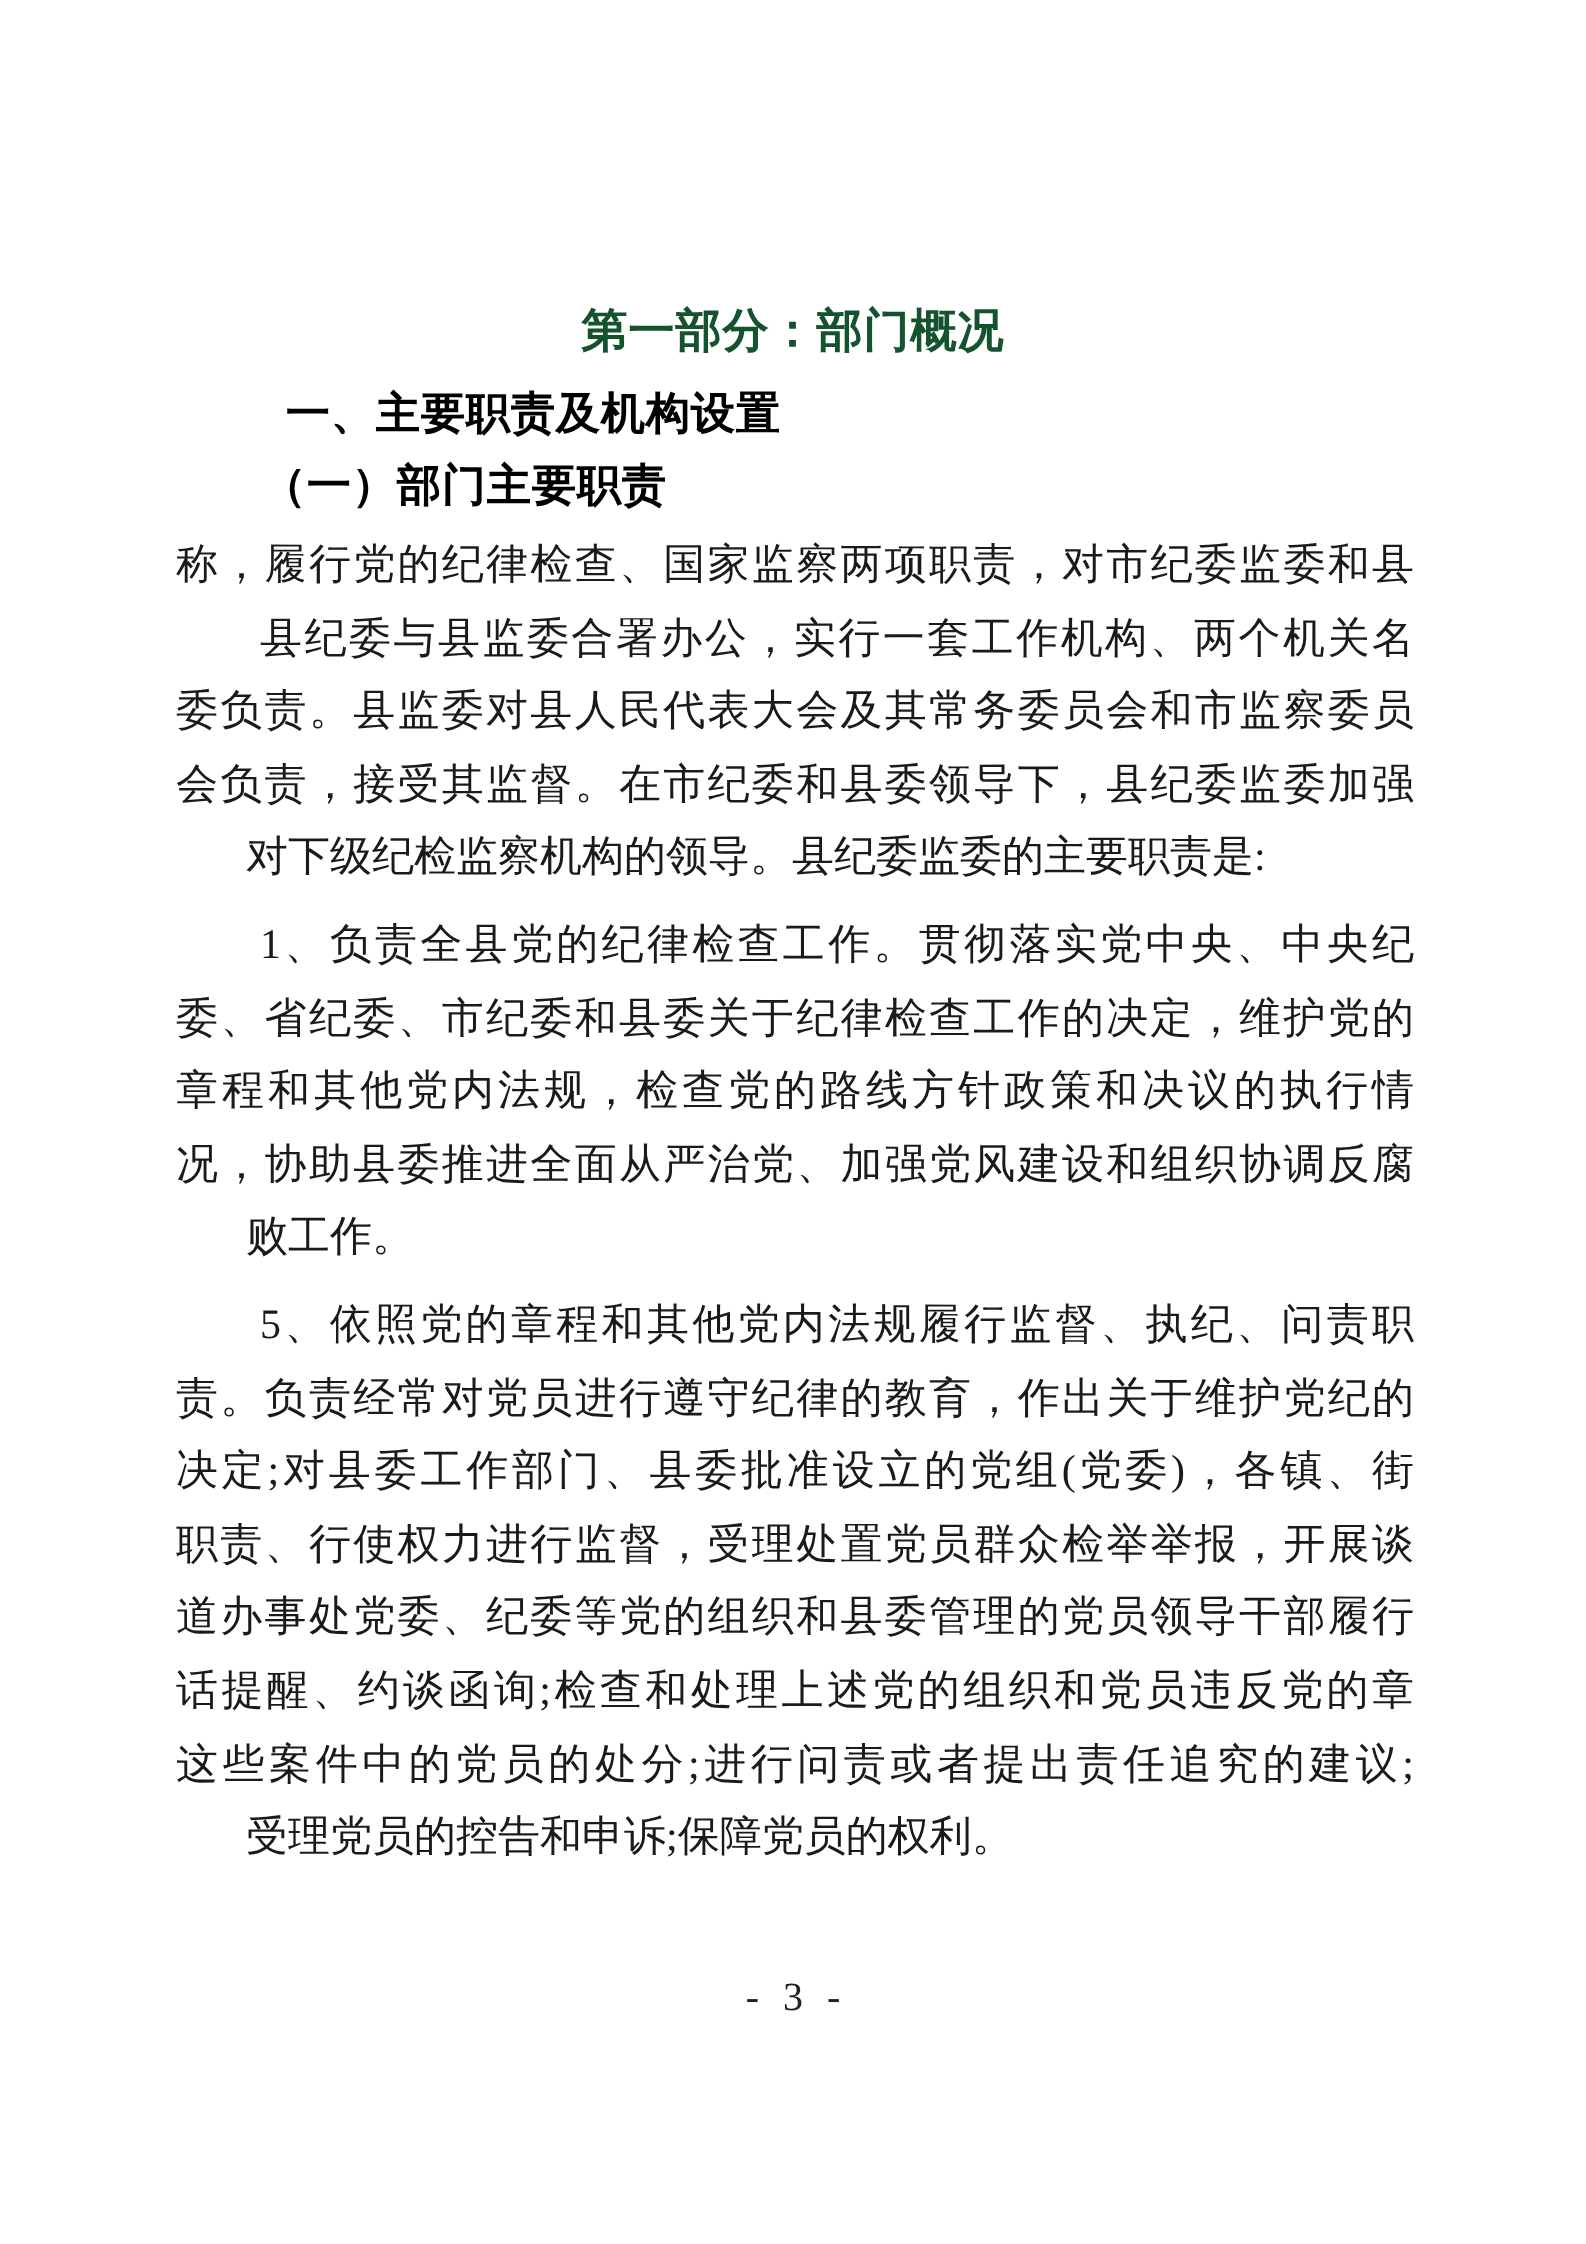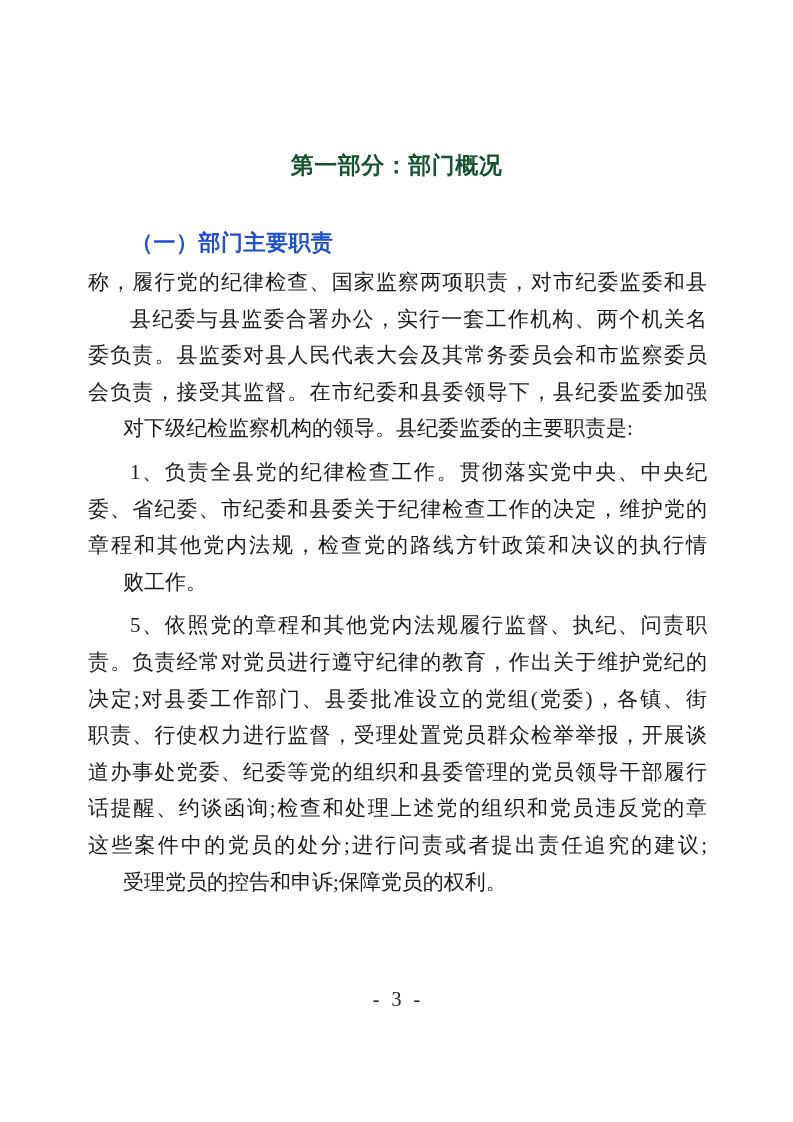--- a/index.html
+++ b/index.html
@@ -37,21 +37,21 @@
     letter-spacing: 0.5px;
     color: #000000;
   }
   .heading-2 {
     position: absolute;
     top: 228px; left: 131px;
     font-family: "Liberation Sans", "DejaVu Sans", sans-serif;
     font-weight: bold;
     font-size: 22px;
     letter-spacing: 0.5px;
-    color: #1d4ed8;
+    color: #000000;
   }
   .body-text {
     position: absolute;
     top: 264px; left: 88px;
     width: 619px;
     font-size: 21px;
     color: #1a1a1a;
   }
   .paragraph + .paragraph { margin-top: 7px; }
   .line {
@@ -79,35 +79,37 @@
     color: #222222;
   }
 </style>
 </head>
 <body>
 
 <div class="page">
 
   <div class="doc-title">第一部分：部门概况</div>
 
+  <div class="heading-1">一、主要职责及机构设置</div>
 
   <div class="heading-2">（一）部门主要职责</div>
 
   <div class="body-text">
       <div class="paragraph">
         <div class="line">称，履行党的纪律检查、国家监察两项职责，对市纪委监委和县</div>
         <div class="line first">县纪委与县监委合署办公，实行一套工作机构、两个机关名</div>
         <div class="line">委负责。县监委对县人民代表大会及其常务委员会和市监察委员</div>
         <div class="line">会负责，接受其监督。在市纪委和县委领导下，县纪委监委加强</div>
         <div class="line last">对下级纪检监察机构的领导。县纪委监委的主要职责是:</div>
       </div>
       <div class="paragraph">
         <div class="line first">1、负责全县党的纪律检查工作。贯彻落实党中央、中央纪</div>
         <div class="line">委、省纪委、市纪委和县委关于纪律检查工作的决定，维护党的</div>
         <div class="line">章程和其他党内法规，检查党的路线方针政策和决议的执行情</div>
+        <div class="line">况，协助县委推进全面从严治党、加强党风建设和组织协调反腐</div>
         <div class="line last">败工作。</div>
       </div>
       <div class="paragraph">
         <div class="line first">5、依照党的章程和其他党内法规履行监督、执纪、问责职</div>
         <div class="line">责。负责经常对党员进行遵守纪律的教育，作出关于维护党纪的</div>
         <div class="line">决定;对县委工作部门、县委批准设立的党组(党委)，各镇、街</div>
         <div class="line">职责、行使权力进行监督，受理处置党员群众检举举报，开展谈</div>
         <div class="line">道办事处党委、纪委等党的组织和县委管理的党员领导干部履行</div>
         <div class="line">话提醒、约谈函询;检查和处理上述党的组织和党员违反党的章</div>
         <div class="line">这些案件中的党员的处分;进行问责或者提出责任追究的建议;</div>

